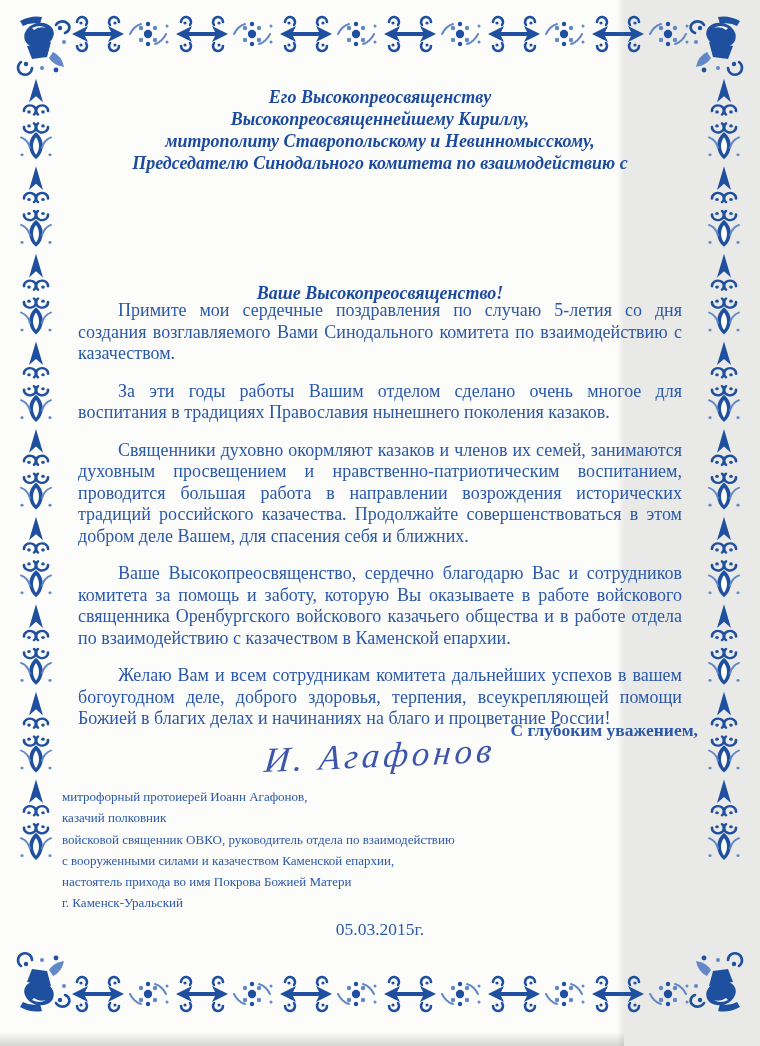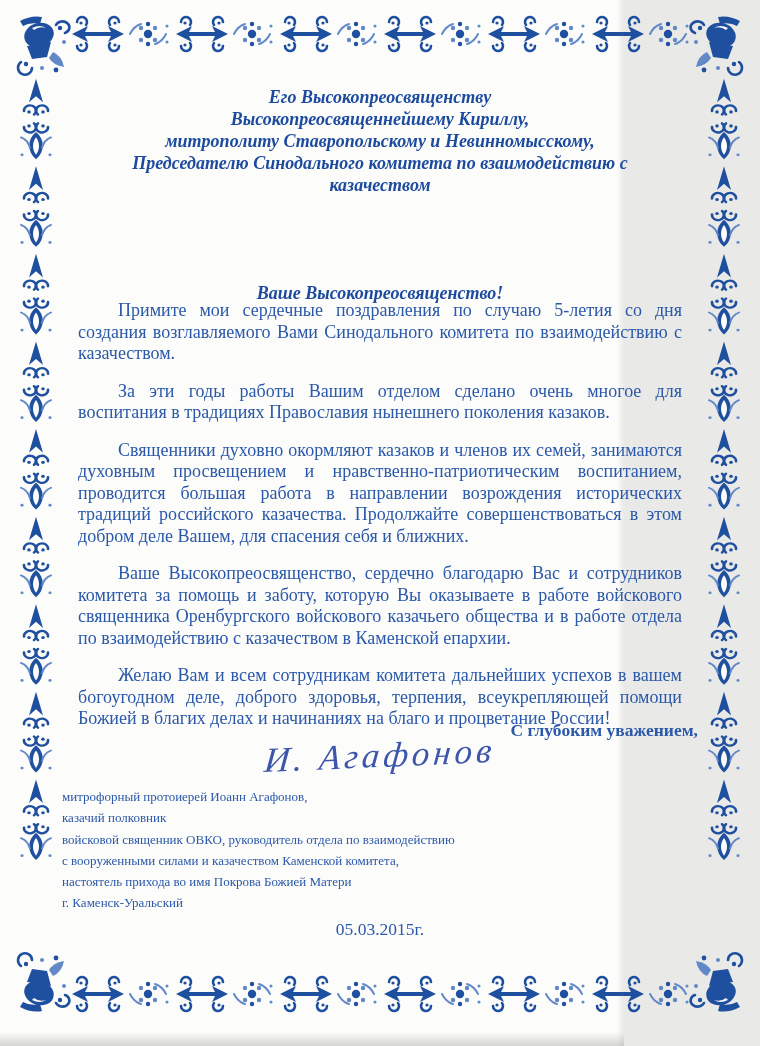--- a/index.html
+++ b/index.html
@@ -212,42 +212,41 @@
     </g>
   </svg>
 
   <div class="content">
 
     <div class="recipient">
       <div>Его Высокопреосвященству</div>
       <div>Высокопреосвященнейшему Кириллу,</div>
       <div>митрополиту Ставропольскому и Невинномысскому,</div>
       <div>Председателю Синодального комитета по взаимодействию с</div>
-      <div>казачеством</div>
     </div>
 
     <div class="salutation">Ваше Высокопреосвященство!</div>
 
     <div class="body-text">
       <p>Примите мои сердечные поздравления по случаю 5-летия со дня создания возглавляемого Вами Синодального комитета по взаимодействию с казачеством.</p>
       <p>За эти годы работы Вашим отделом сделано очень многое для воспитания в традициях Православия нынешнего поколения казаков.</p>
       <p>Священники духовно окормляют казаков и членов их семей, занимаются духовным просвещением и нравственно-патриотическим воспитанием, проводится большая работа в направлении возрождения исторических традиций российского казачества. Продолжайте совершенствоваться в этом добром деле Вашем, для спасения себя и ближних.</p>
       <p>Ваше Высокопреосвященство, сердечно благодарю Вас и сотрудников комитета за помощь и заботу, которую Вы оказываете в работе войскового священника Оренбургского войскового казачьего общества и в работе отдела по взаимодействию с казачеством в Каменской епархии.</p>
       <p>Желаю Вам и всем сотрудникам комитета дальнейших успехов в вашем богоугодном деле, доброго здоровья, терпения, всеукрепляющей помощи Божией в благих делах и начинаниях на благо и процветание России!</p>
     </div>
 
     <div class="closing">С глубоким уважением,</div>
 
     <div class="script-signature">И. Агафонов</div>
 
     <div class="signer">
       <div>митрофорный протоиерей Иоанн Агафонов,</div>
       <div>казачий полковник</div>
       <div>войсковой священник ОВКО, руководитель отдела по взаимодействию</div>
-      <div>с вооруженными силами и казачеством Каменской комитета,</div>
+      <div>с вооруженными силами и казачеством Каменской епархии,</div>
       <div>настоятель прихода во имя Покрова Божией Матери</div>
       <div>г. Каменск-Уральский</div>
     </div>
 
     <div class="date-line">05.03.2015г.</div>
 
   </div>
 
   <div class="scan-edge-right"></div>
   <div class="scan-edge-bottom"></div>

